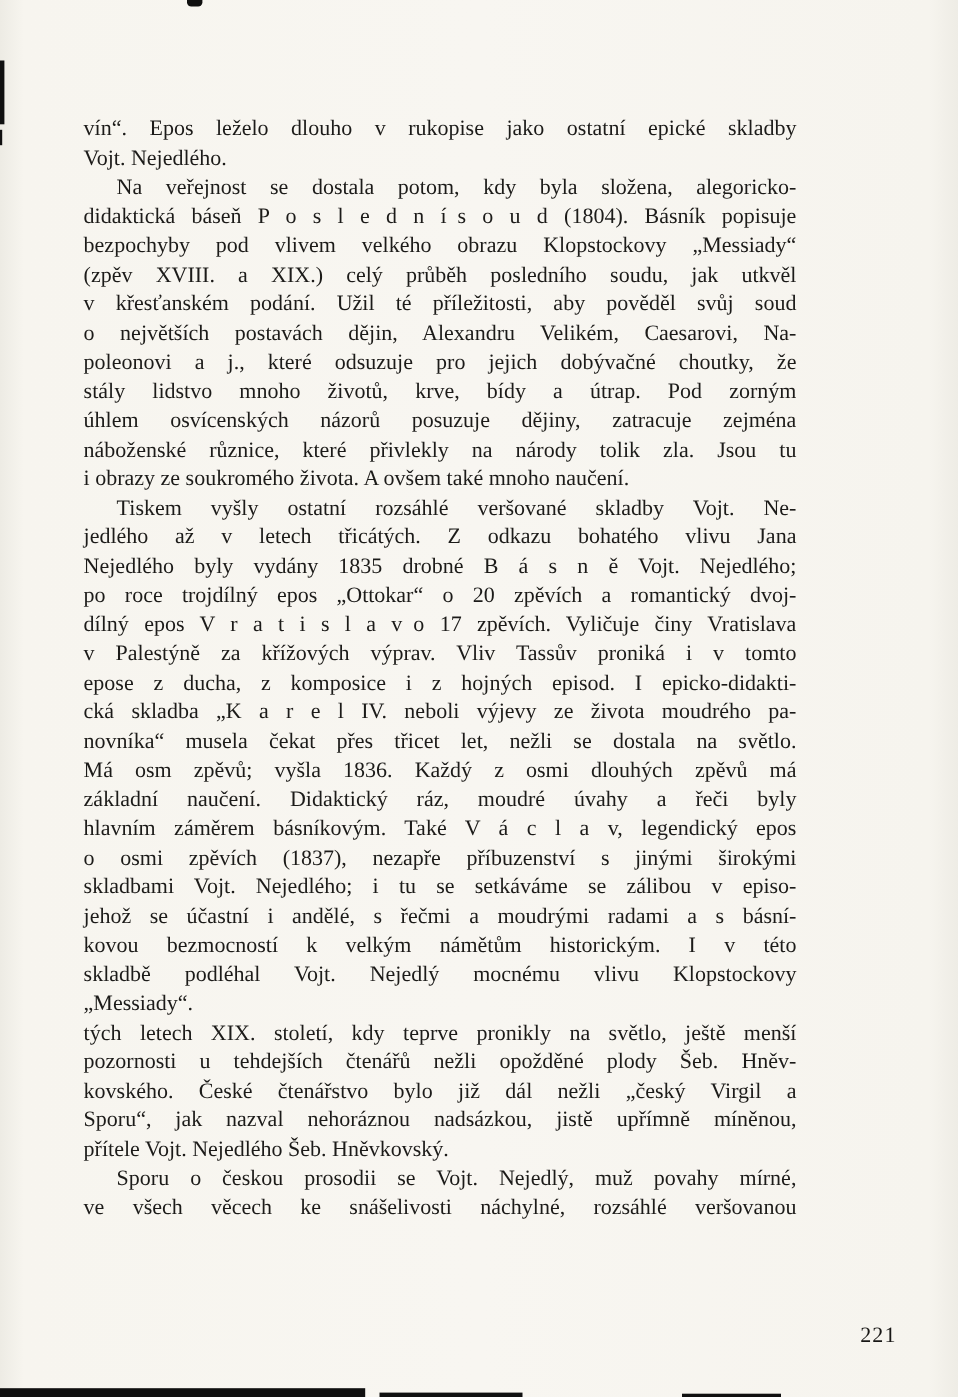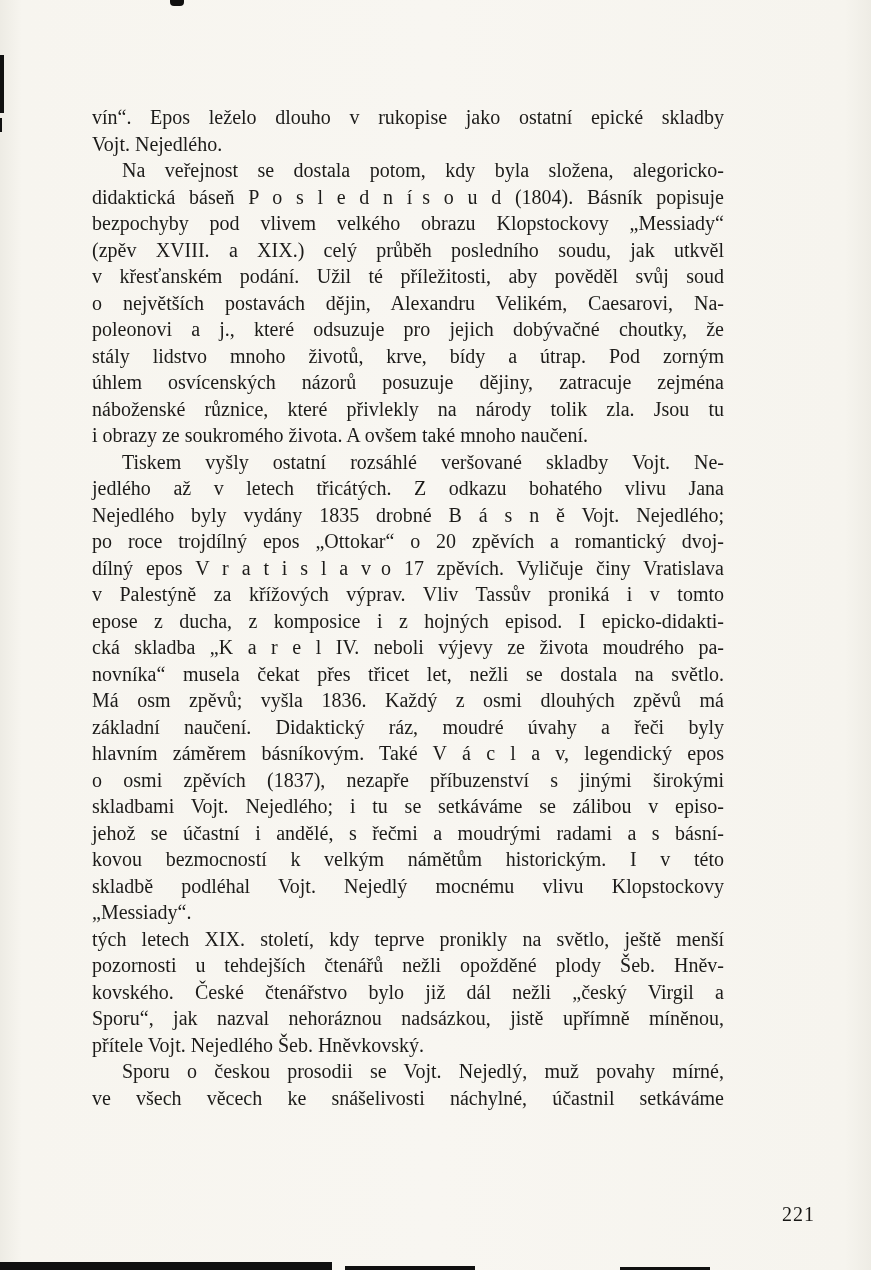--- a/index.html
+++ b/index.html
@@ -20,21 +20,20 @@
     position: absolute;
     left: 76px;
     top: 104px;
     width: 648px;
     font-size: 20px;
     line-height: 26.5px;
   }
   .line {
     text-align: justify;
     text-align-last: justify;
-    margin-left: 16px;
   }
   .line.last {
     text-align-last: left;
   }
   .line.indent {
     text-indent: 30px;
   }
   .page-number {
     position: absolute;
     left: 782px;
@@ -99,17 +98,17 @@
       <div class="line">jehož se účastní i andělé, s řečmi a moudrými radami a s básní-</div>
       <div class="line">kovou bezmocností k velkým námětům historickým. I v této</div>
       <div class="line">skladbě podléhal Vojt. Nejedlý mocnému vlivu Klopstockovy</div>
       <div class="line last">„Messiady“.</div>
       <div class="line">tých letech XIX. století, kdy teprve pronikly na světlo, ještě menší</div>
       <div class="line">pozornosti u tehdejších čtenářů nežli opožděné plody Šeb. Hněv-</div>
       <div class="line">kovského. České čtenářstvo bylo již dál nežli „český Virgil a</div>
       <div class="line">Sporu“, jak nazval nehoráznou nadsázkou, jistě upřímně míněnou,</div>
       <div class="line last">přítele Vojt. Nejedlého Šeb. Hněvkovský.</div>
       <div class="line indent">Sporu o českou prosodii se Vojt. Nejedlý, muž povahy mírné,</div>
-      <div class="line">ve všech věcech ke snášelivosti náchylné, účastnil setkáváme</div>
+      <div class="line">ve všech věcech ke snášelivosti náchylné, rozsáhlé veršovanou</div>
     </div>
 
   <div class="page-number">221</div>
 </div>
 
 </body></html>

